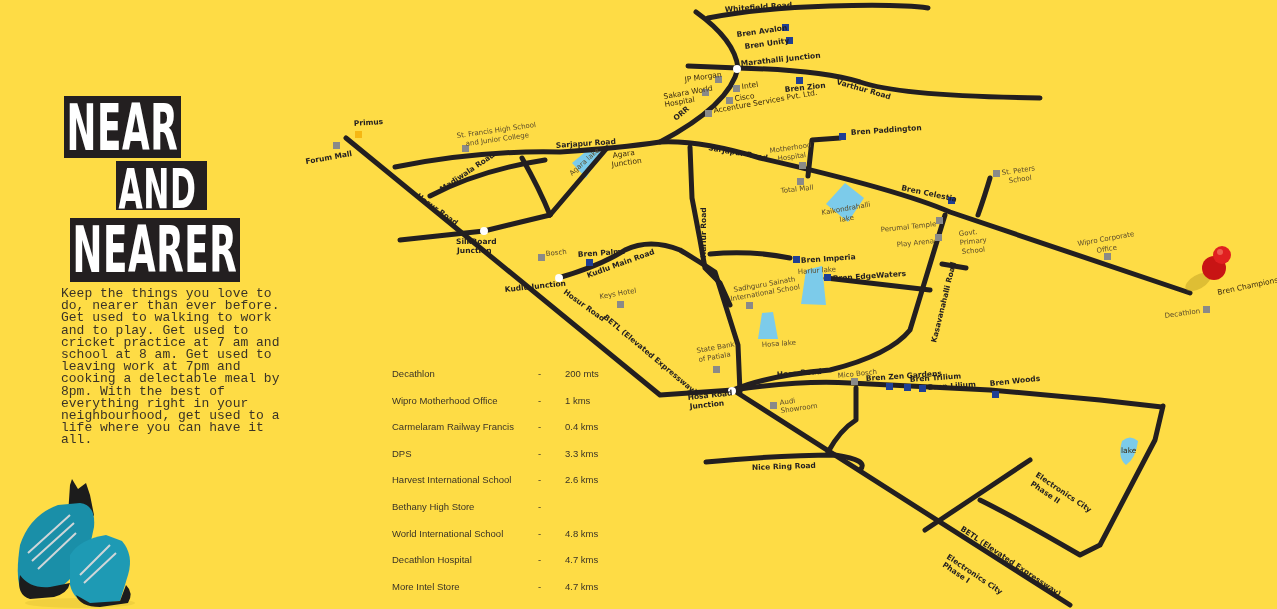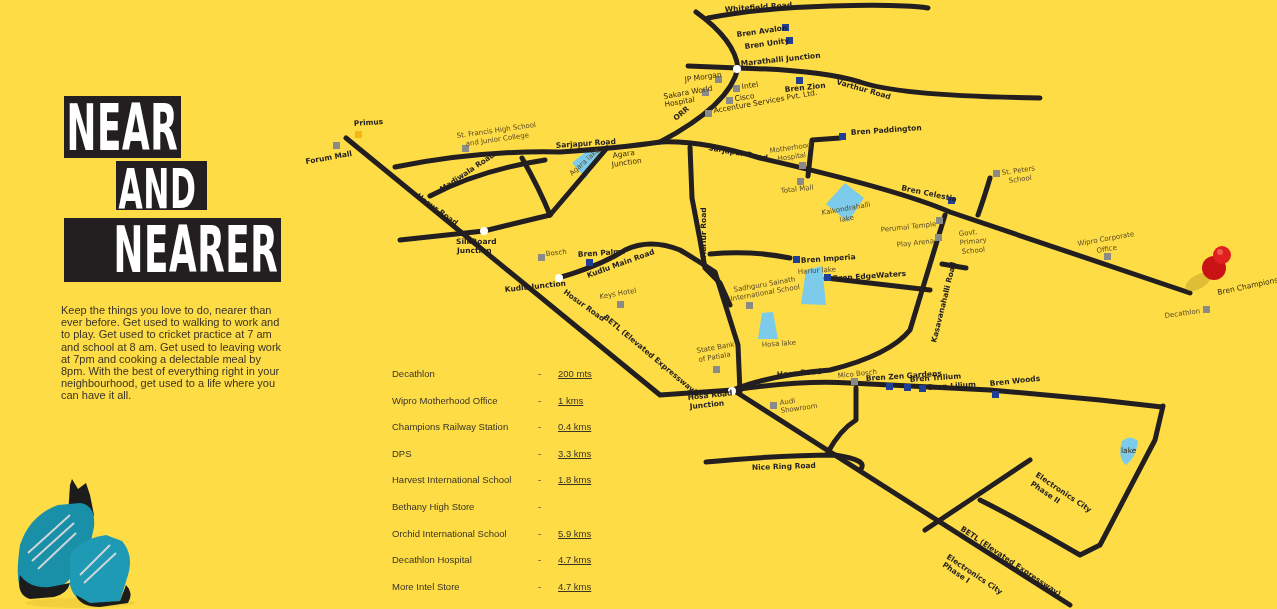--- a/index.html
+++ b/index.html
@@ -1,28 +1,28 @@
 <!DOCTYPE html>
 <html><head>
 <meta charset="utf-8">
 <style>
   html, body { margin:0; padding:0; }
   body { width:1277px; height:609px; background:#FEDC45; overflow:hidden; position:relative; font-family:"DejaVu Sans", sans-serif; }
   .title-block { position:absolute; left:64px; top:96px; }
   .title-word { position:absolute; background:#231F20; color:#fff; font-family:"DejaVu Sans", sans-serif; font-weight:bold; font-stretch:condensed; letter-spacing:1px; line-height:1; white-space:nowrap; }
   .tw1 { left:0; top:0; height:62px; width:117px; font-size:64px; transform-origin:left top; }
   .tw2 { left:52px; top:65px; height:49px; width:91px; font-size:56px; }
-  .tw3 { left:0; top:122px; height:64px; width:170px; font-size:64px;padding-left:47px; }
+  .tw3 { left:6px; top:122px; height:64px; width:170px; font-size:64px; }
   .tw-inner { display:inline-block; transform:scaleX(0.62); transform-origin:left center; padding-left:4px; }
-  .intro { position:absolute; left:61px; top:304px; width:225px; font-size:11px; line-height:12.2px; color:#3a3326; font-family:Liberation Sans, sans-serif; }
+  .intro { position:absolute; left:61px; top:288px; width:225px; font-size:13px; line-height:12.2px; color:#3a3326; font-family:Liberation Mono, monospace; }
   .dist-table { position:absolute; left:392px; top:366px; width:220px; }
   .dist-row { position:relative; height:26.6px; font-size:9.5px; color:#3a3326; font-family:"Liberation Sans", sans-serif; }
   .dist-row .n { position:absolute; left:0; top:2px; }
   .dist-row .d { position:absolute; left:146px; top:2px; }
-  .dist-row .v { position:absolute; left:166px; top:2px;text-decoration:underline; }
+  .dist-row .v { position:absolute; left:173px; top:2px; }
   svg.map { position:absolute; left:0; top:0; }
   .road { fill:none; stroke:#231F20; stroke-width:5; stroke-linecap:round; stroke-linejoin:round; }
   .lbl { font-family:"DejaVu Sans", sans-serif; font-size:7.5px; fill:#3a2a10; }
   .lbl-b { font-family:"DejaVu Sans", sans-serif; font-size:7.5px; fill:#231F20; font-weight:bold; }
   .lbl-g { font-family:"DejaVu Sans", sans-serif; font-size:7px; fill:#5a4a2a; }
   .shoes { position:absolute; left:10px; top:475px; width:130px; height:134px; }
 </style>
 </head>
 <body>
 
@@ -39,43 +39,43 @@
       <span class="n">Decathlon</span>
       <span class="d">-</span>
       <span class="v">200 mts</span>
     </div>
   <div class="dist-row">
       <span class="n">Wipro Motherhood Office</span>
       <span class="d">-</span>
       <span class="v">1 kms</span>
     </div>
   <div class="dist-row">
-      <span class="n">Champions Railway Station</span>
+      <span class="n">Carmelaram Railway Francis</span>
       <span class="d">-</span>
       <span class="v">0.4 kms</span>
     </div>
   <div class="dist-row">
       <span class="n">DPS</span>
       <span class="d">-</span>
       <span class="v">3.3 kms</span>
     </div>
   <div class="dist-row">
       <span class="n">Harvest International School</span>
       <span class="d">-</span>
-      <span class="v">1.8 kms</span>
+      <span class="v">2.6 kms</span>
     </div>
   <div class="dist-row">
       <span class="n">Bethany High Store</span>
       <span class="d">-</span>
       <span class="v"></span>
     </div>
   <div class="dist-row">
-      <span class="n">Orchid International School</span>
-      <span class="d">-</span>
-      <span class="v">5.9 kms</span>
+      <span class="n">World International School</span>
+      <span class="d">-</span>
+      <span class="v">4.8 kms</span>
     </div>
   <div class="dist-row">
       <span class="n">Decathlon Hospital</span>
       <span class="d">-</span>
       <span class="v">4.7 kms</span>
     </div>
   <div class="dist-row">
       <span class="n">More Intel Store</span>
       <span class="d">-</span>
       <span class="v">4.7 kms</span>

